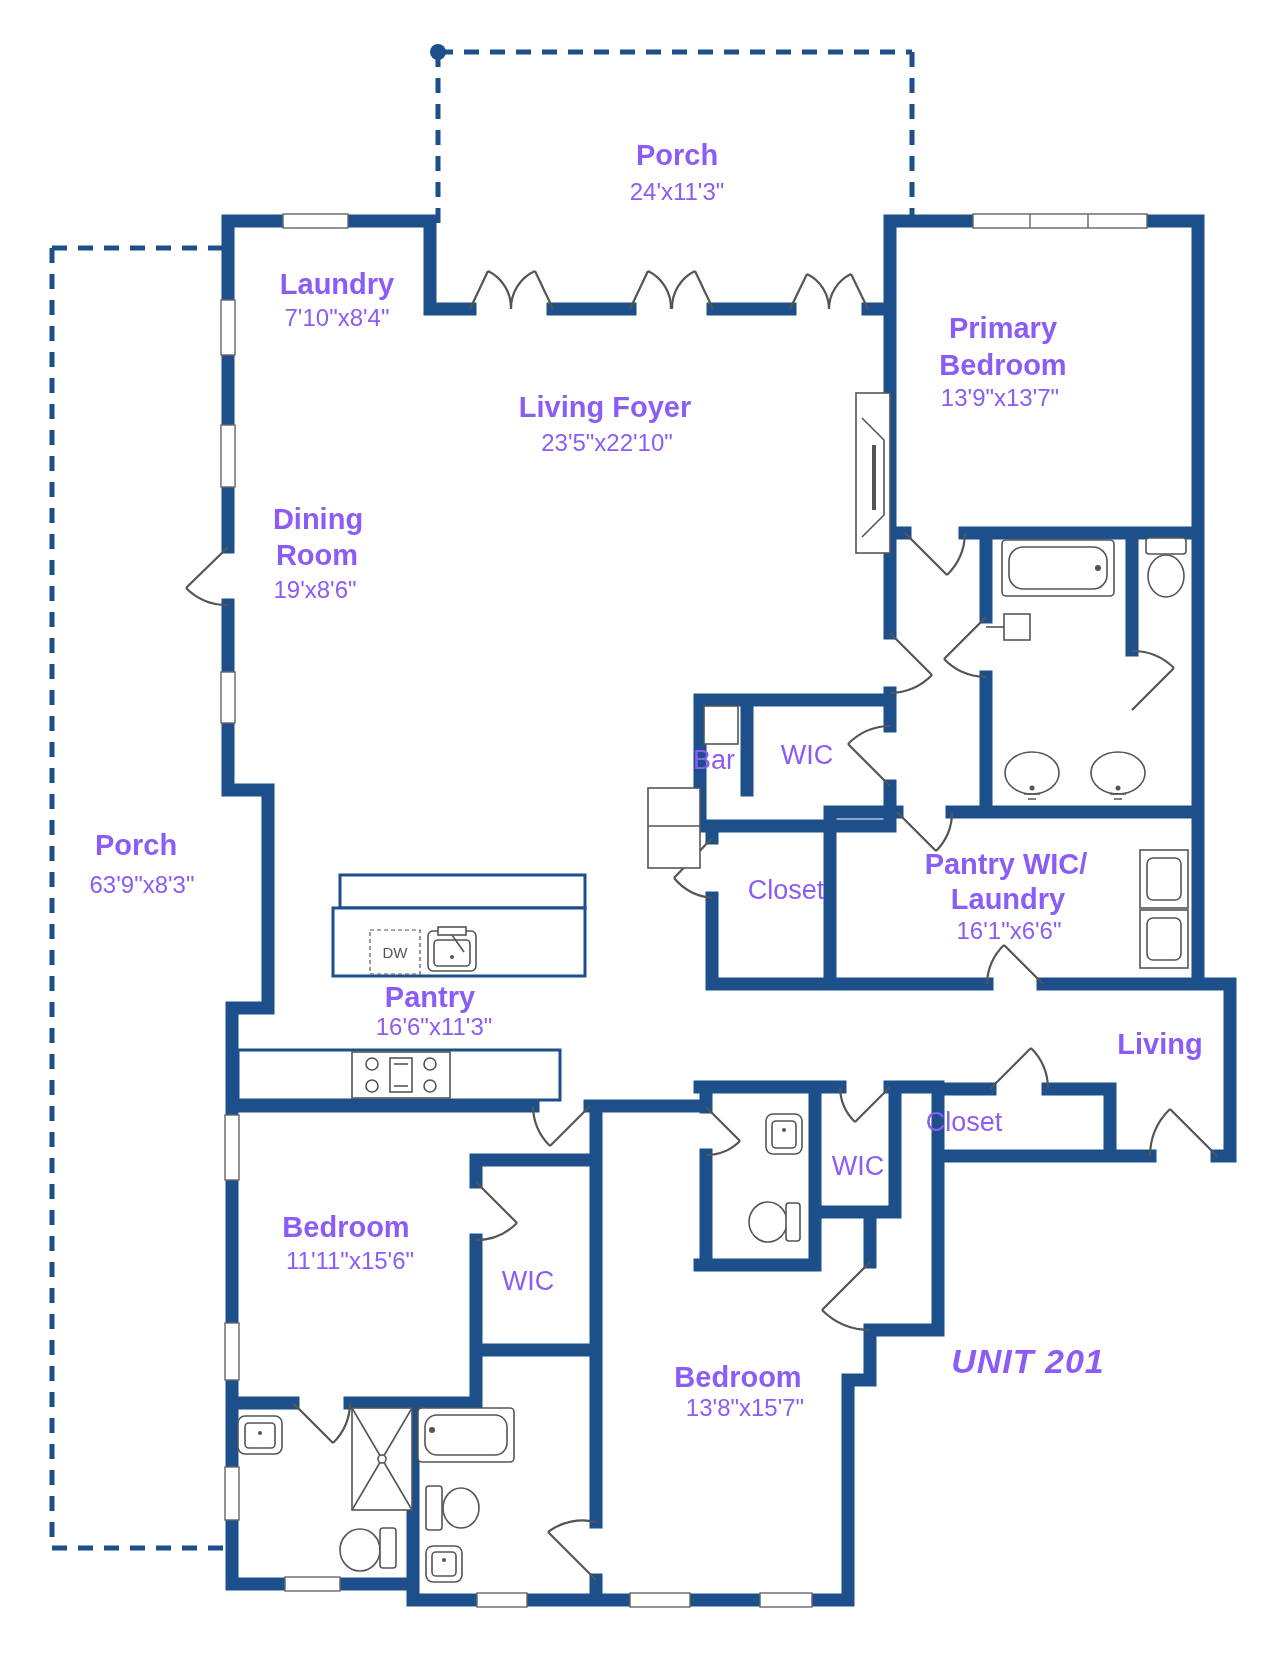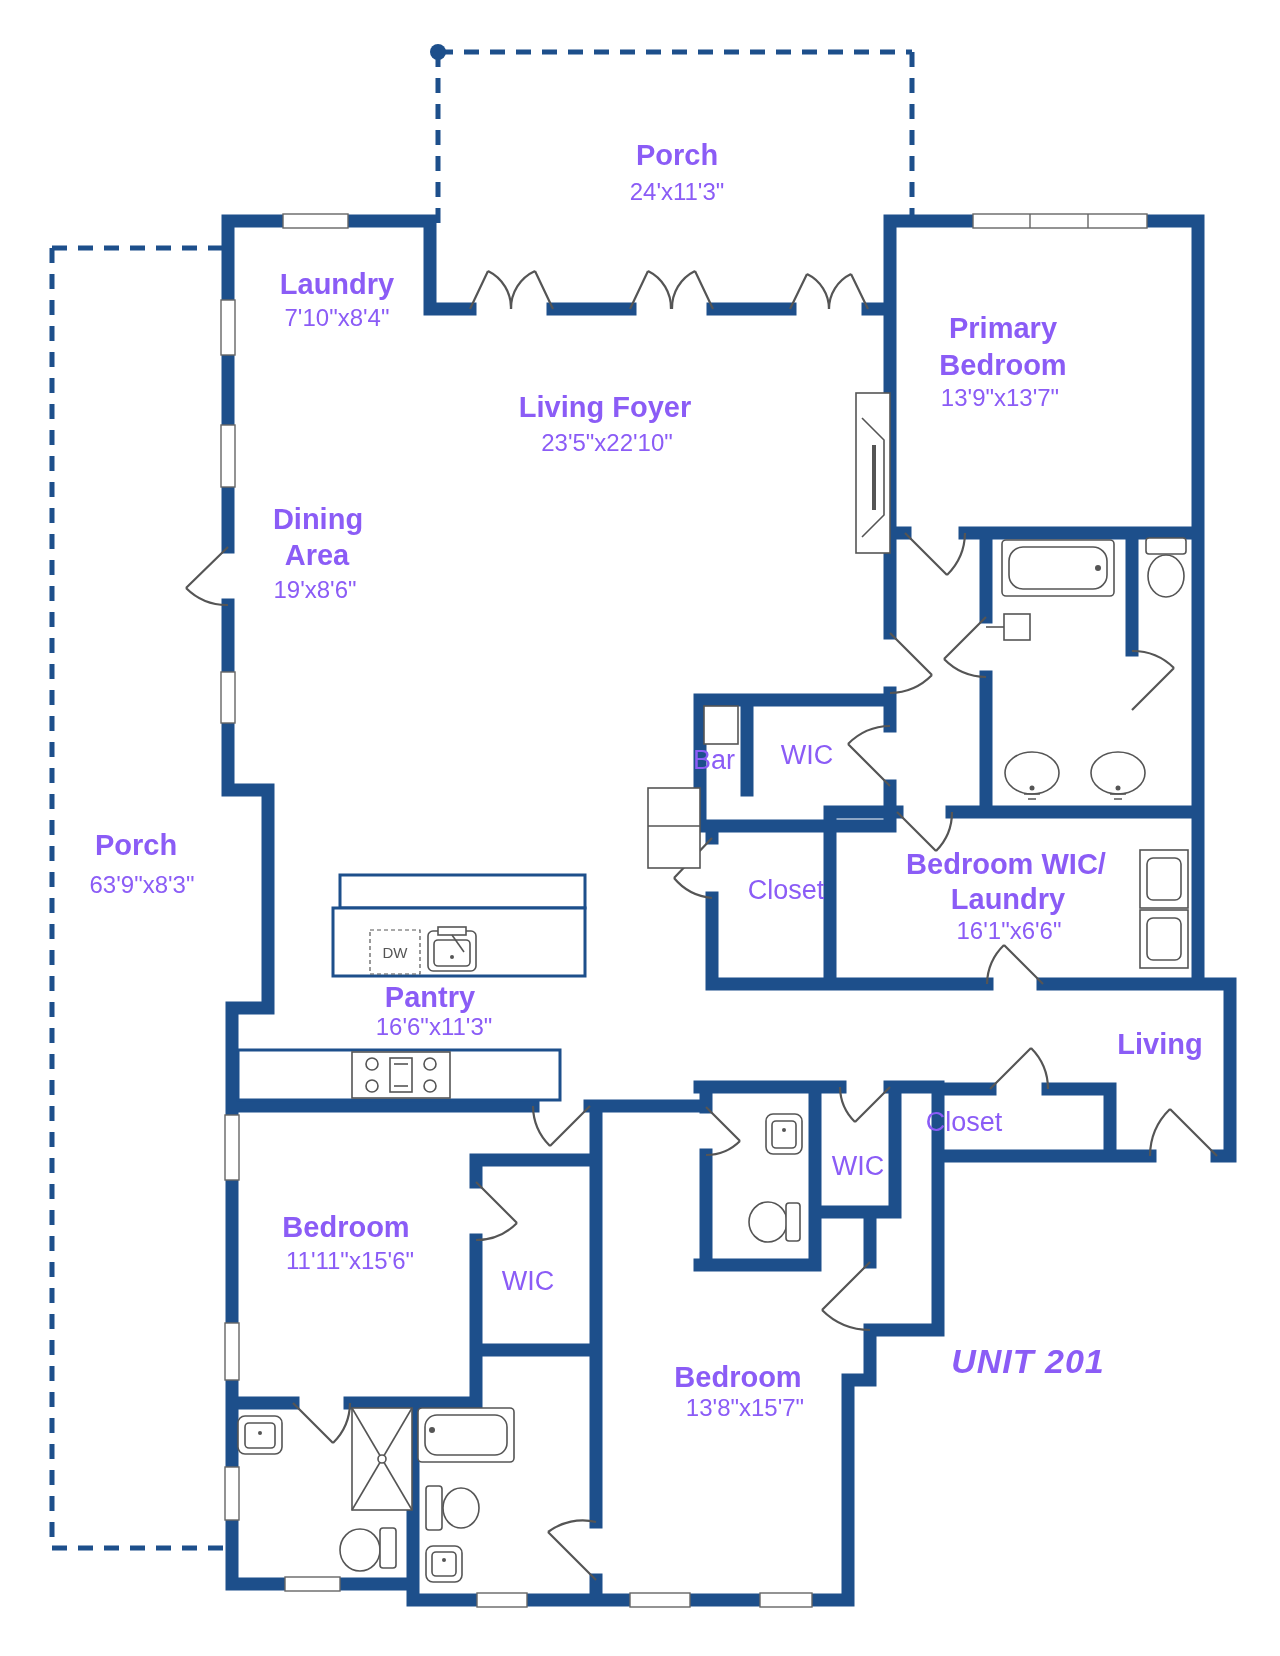--- a/index.html
+++ b/index.html
@@ -260,31 +260,31 @@
   <div class="lbl room-dims" style="left:337px;top:318px;">7'10"x8'4"</div>
 
   <div class="lbl room-name" style="left:605px;top:407px;">Living Foyer</div>
   <div class="lbl room-dims" style="left:607px;top:443px;">23'5"x22'10"</div>
 
   <div class="lbl room-name" style="left:1003px;top:328px;">Primary</div>
   <div class="lbl room-name" style="left:1003px;top:365px;">Bedroom</div>
   <div class="lbl room-dims" style="left:1000px;top:398px;">13'9"x13'7"</div>
 
   <div class="lbl room-name" style="left:318px;top:519px;">Dining</div>
-  <div class="lbl room-name" style="left:317px;top:555px;">Area</div>
+  <div class="lbl room-name" style="left:317px;top:555px;">Room</div>
   <div class="lbl room-dims" style="left:315px;top:590px;">19'x8'6"</div>
 
   <div class="lbl room-name" style="left:136px;top:845px;">Porch</div>
   <div class="lbl room-dims" style="left:142px;top:885px;">63'9"x8'3"</div>
 
   <div class="lbl small-room" style="left:714px;top:760px;">Bar</div>
   <div class="lbl small-room" style="left:807px;top:755px;">WIC</div>
   <div class="lbl small-room" style="left:786px;top:890px;">Closet</div>
 
-  <div class="lbl room-name" style="left:1006px;top:864px;">Bedroom WIC/</div>
+  <div class="lbl room-name" style="left:1006px;top:864px;">Pantry WIC/</div>
   <div class="lbl room-name" style="left:1008px;top:899px;">Laundry</div>
   <div class="lbl room-dims" style="left:1009px;top:931px;">16'1"x6'6"</div>
 
   <div class="lbl room-name" style="left:430px;top:997px;">Pantry</div>
   <div class="lbl room-dims" style="left:434px;top:1027px;">16'6"x11'3"</div>
 
   <div class="lbl small-room-bold" style="left:1160px;top:1044px;">Living</div>
   <div class="lbl small-room" style="left:964px;top:1122px;">Closet</div>
   <div class="lbl small-room" style="left:858px;top:1166px;">WIC</div>
 

